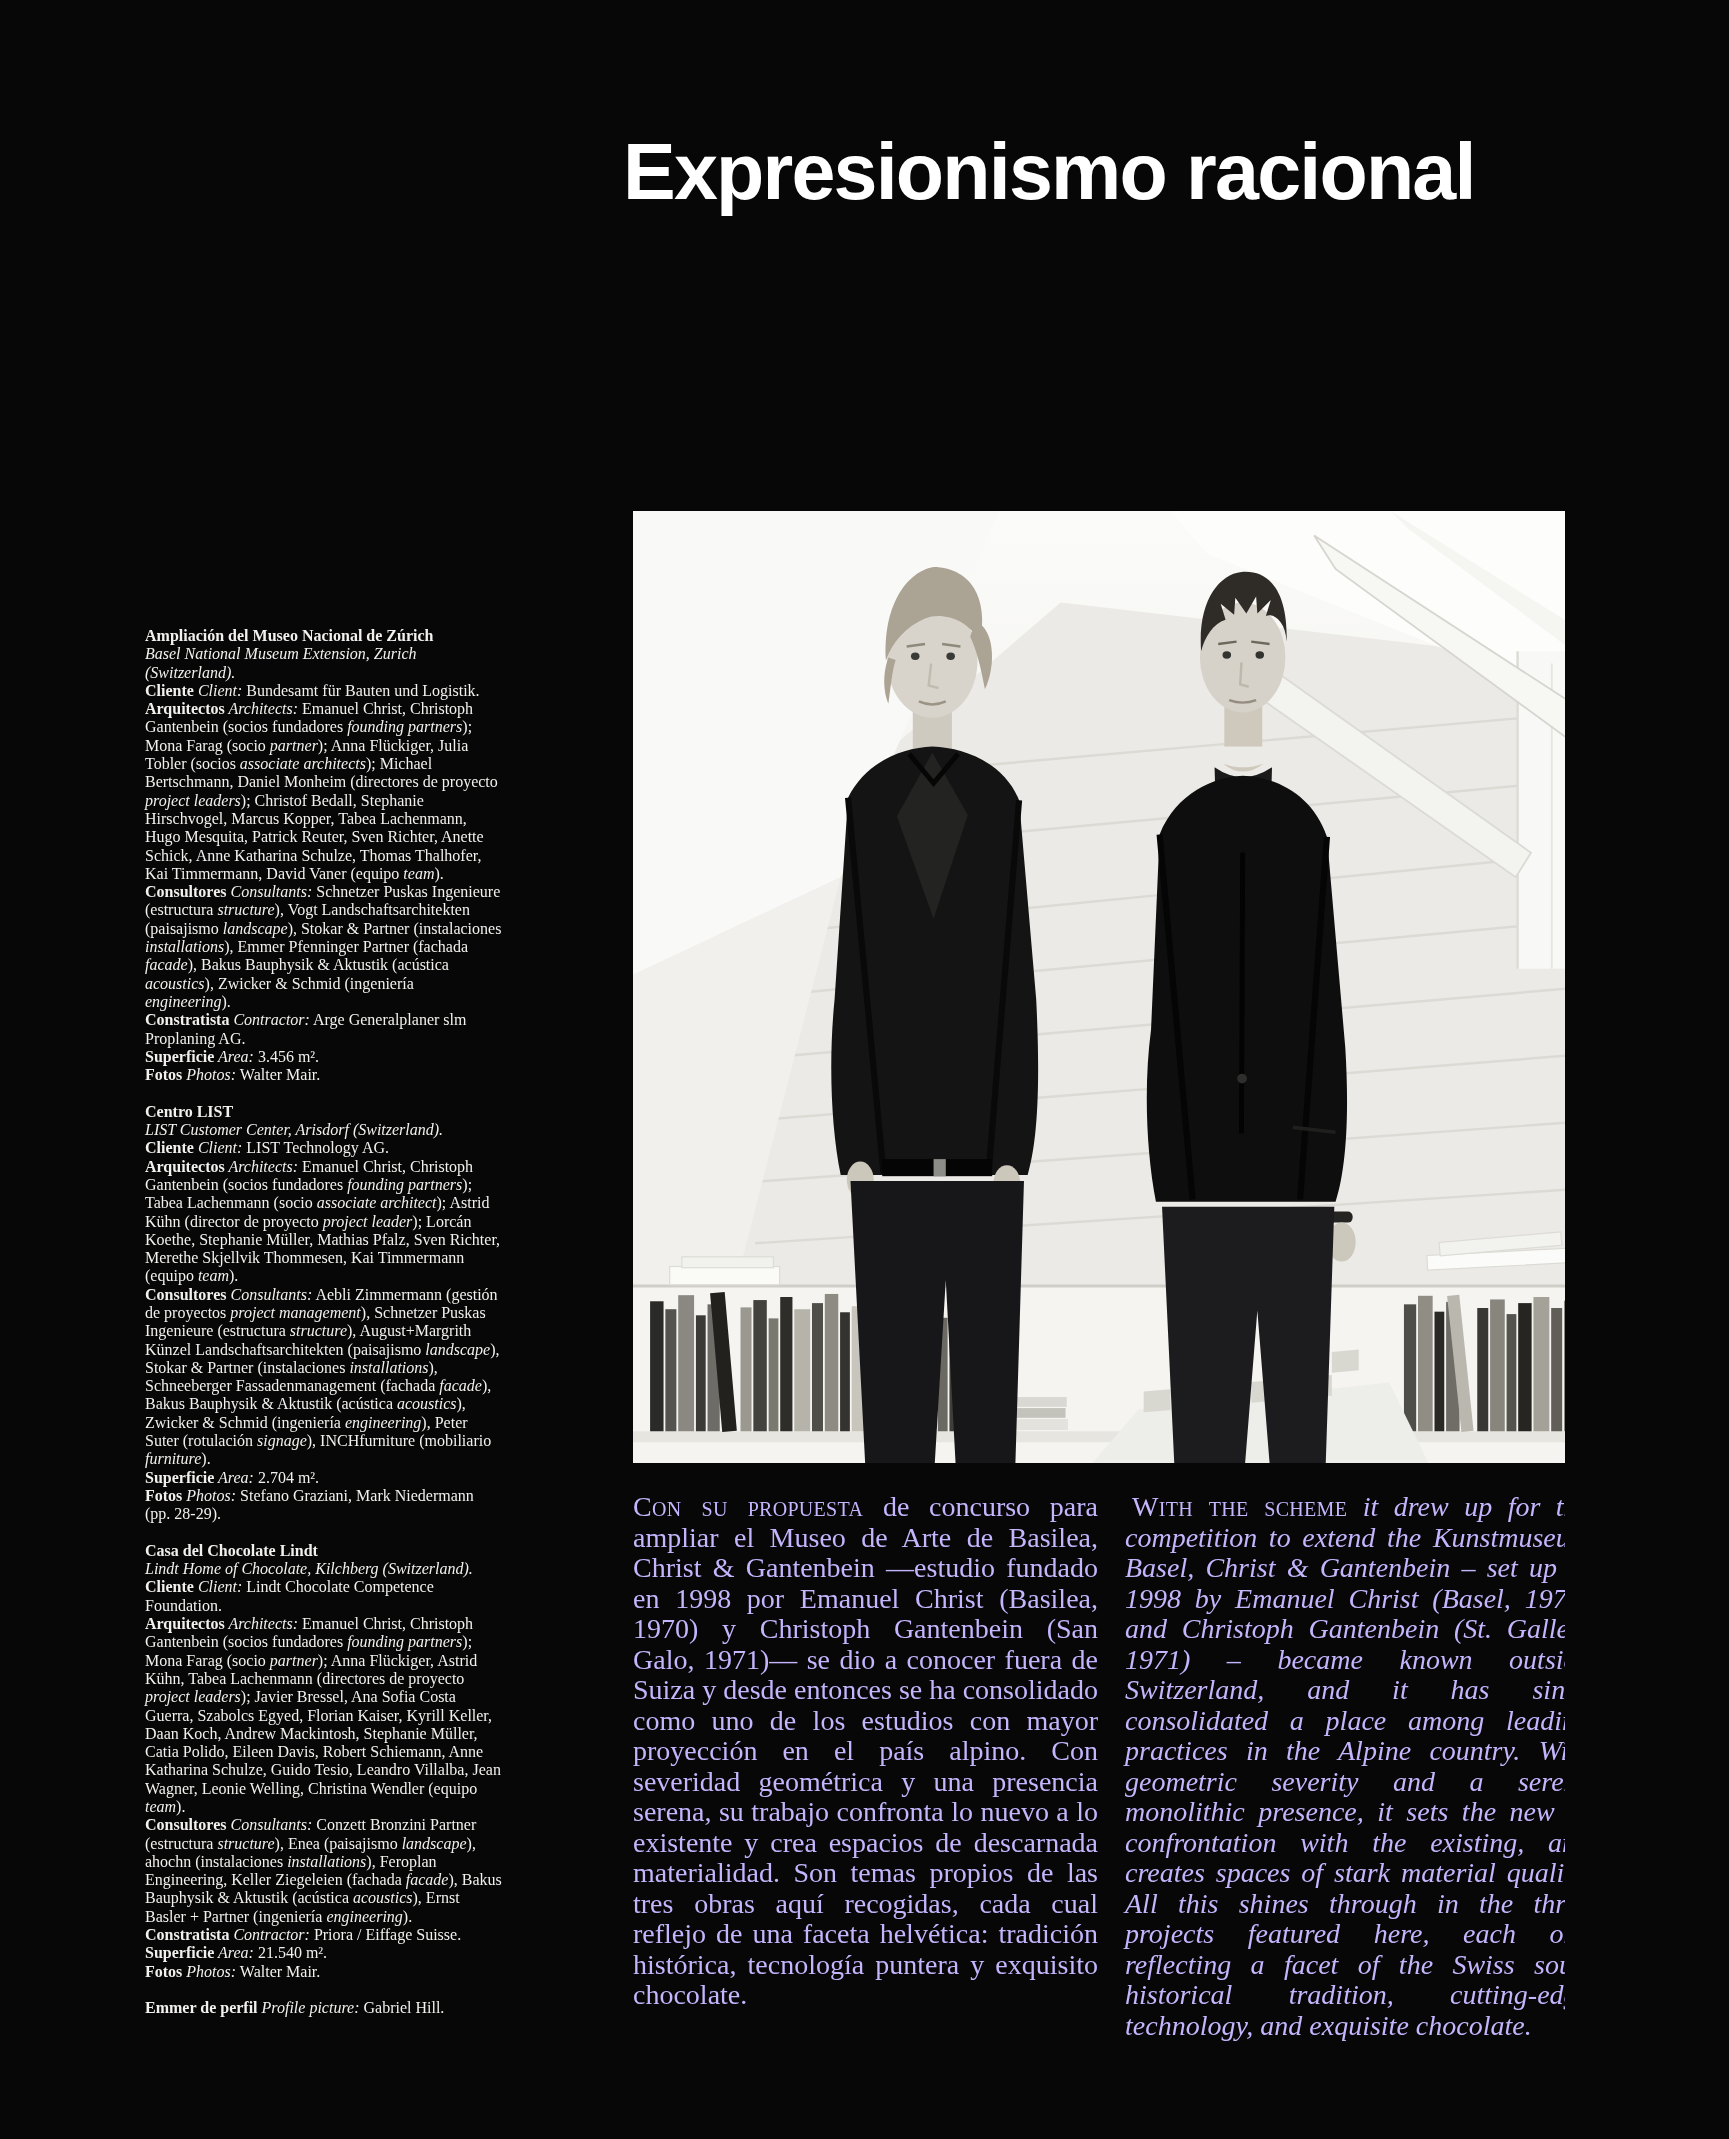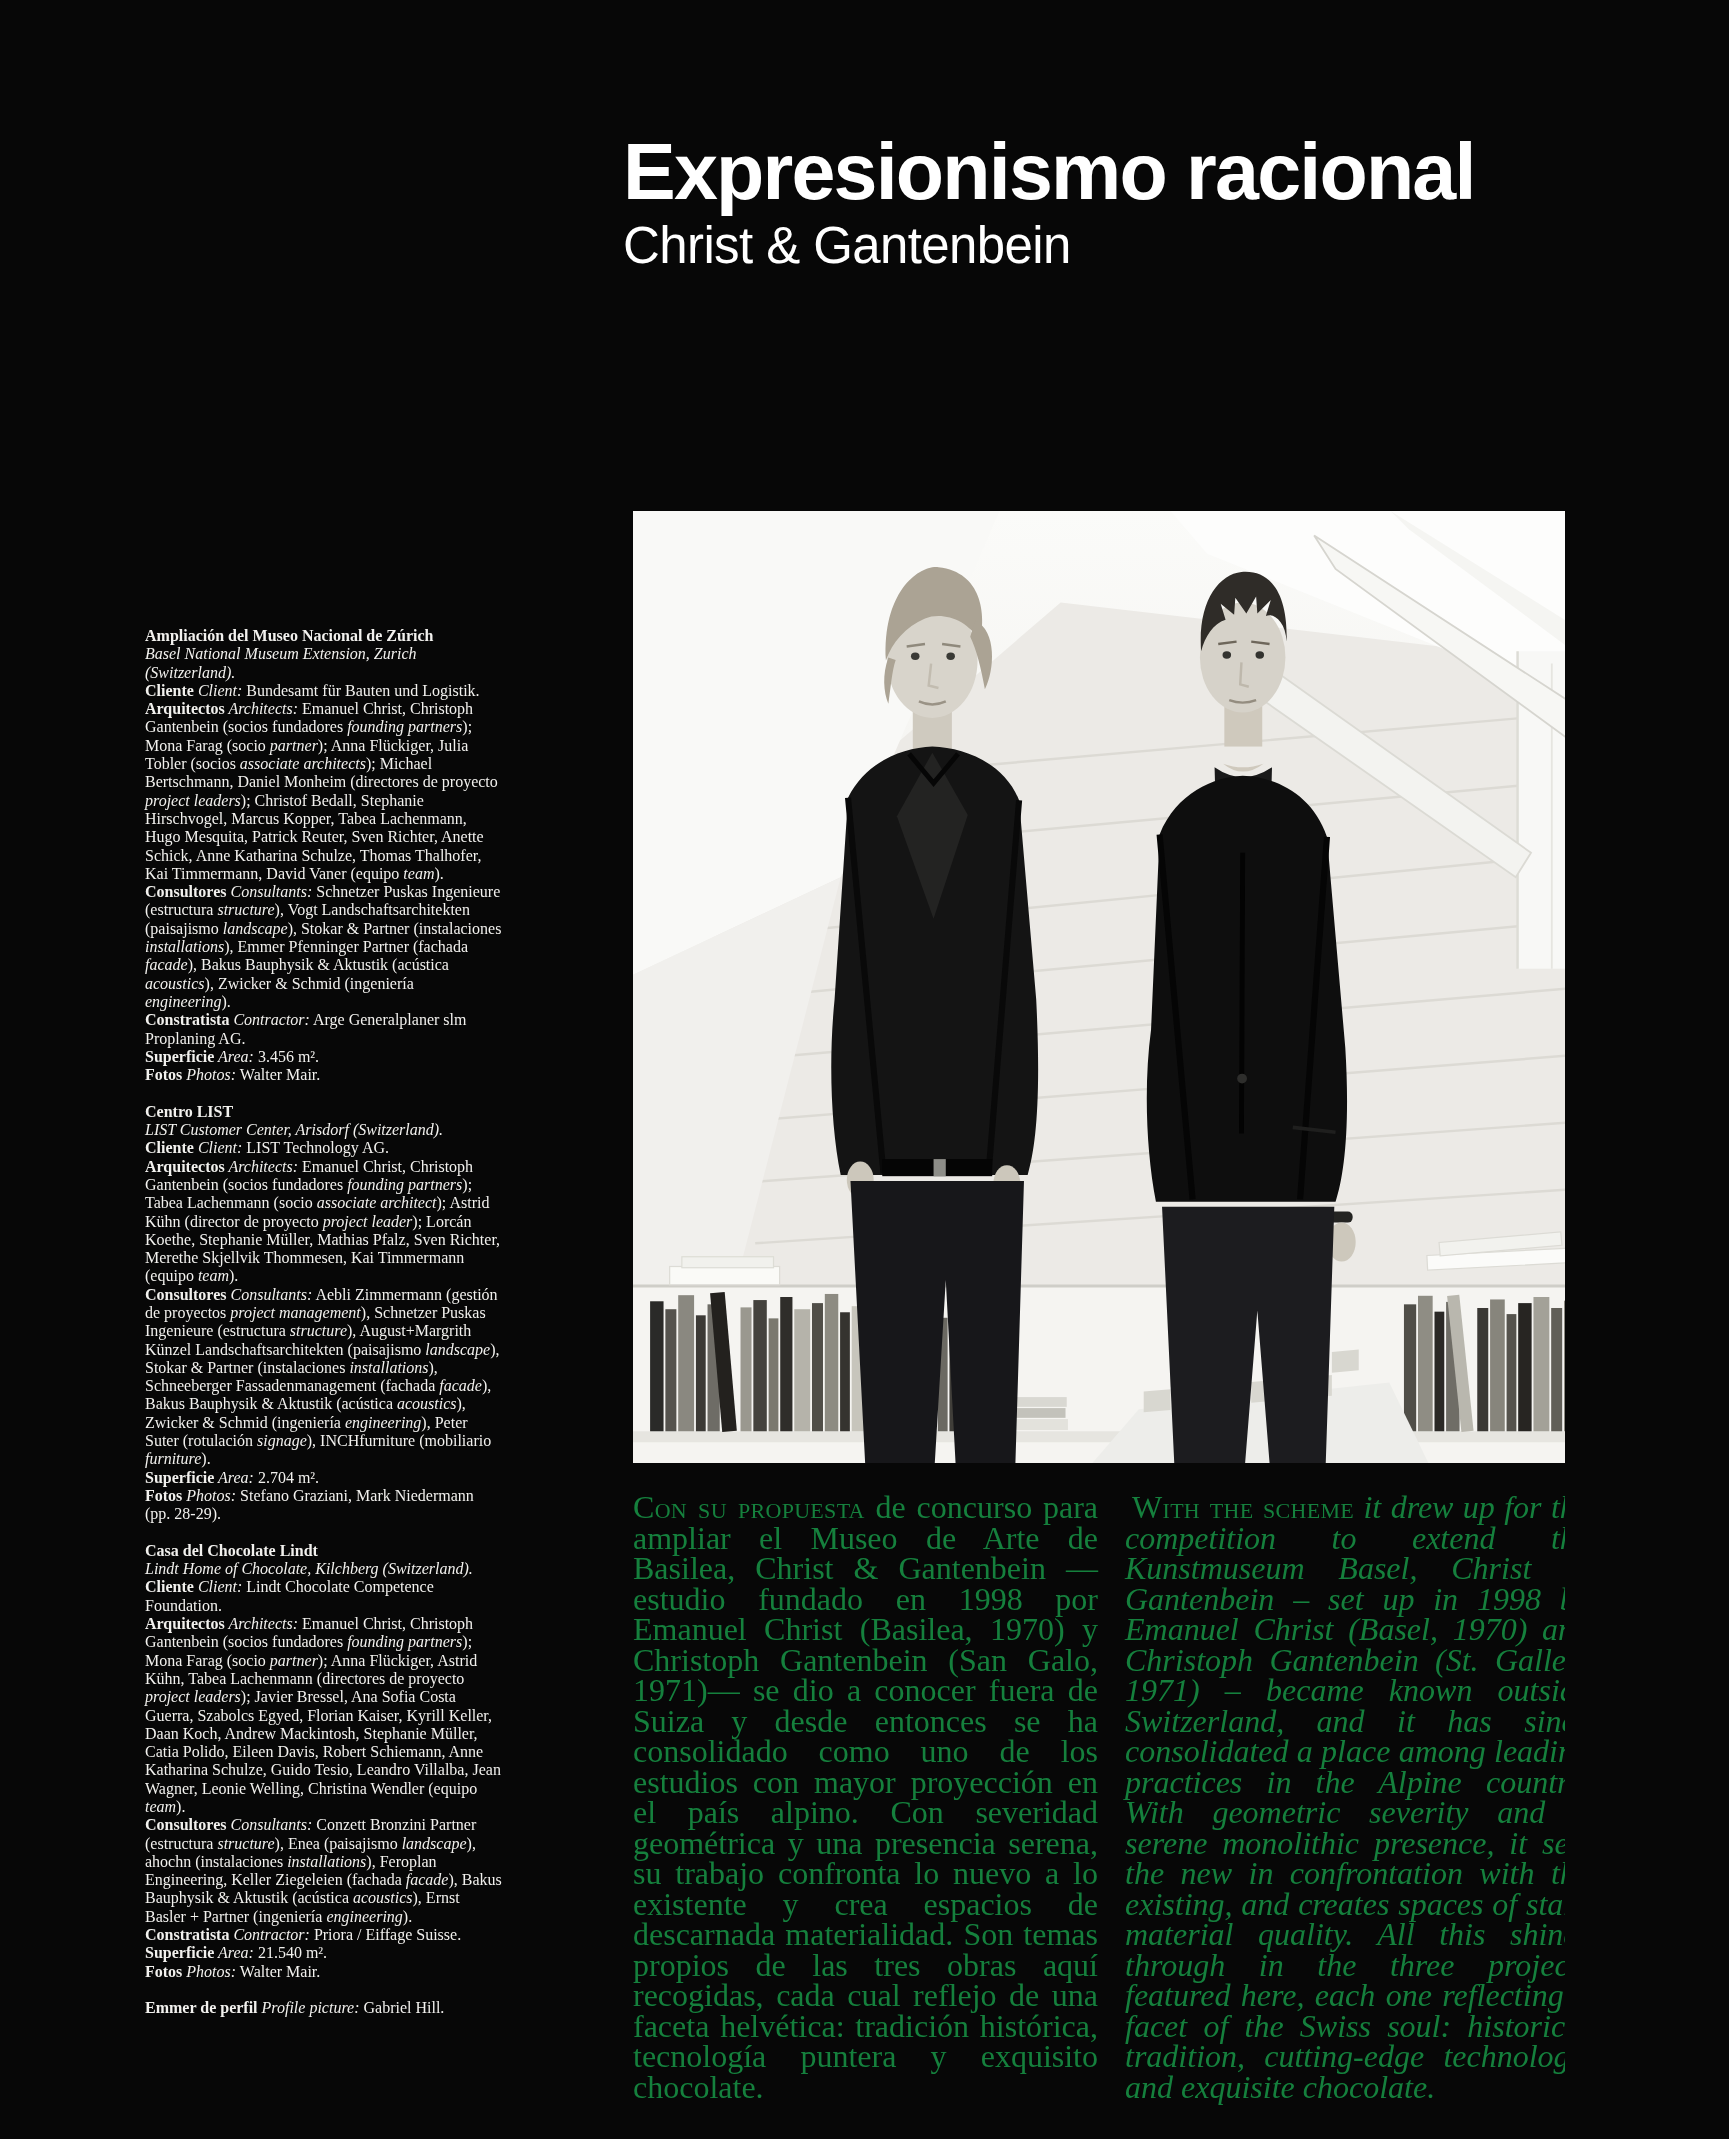--- a/index.html
+++ b/index.html
@@ -19,34 +19,33 @@
     font-size:16px;line-height:18.3px;color:#f2f1ee;}
   .credit-block{margin:0 0 18.3px 0;}
   .credit-block p{margin:0;}
   .run-b{font-weight:700;}
   .run-i{font-style:italic;}
   
   .photo-frame{position:absolute;left:633px;top:511px;width:953px;height:952px;margin:0;}
   .photo-frame svg{width:100%;height:100%;display:block;}
   
   .columns{position:absolute;left:633px;top:1492px;width:958px;display:flex;gap:27px;}
-  .col{width:465px;margin:0;font-size:32px;line-height:30.5px;text-align:justify;
-       hyphens:auto;-webkit-hyphens:auto;color:#15803d;}
+  .col{width:465px;margin:0;font-size:28px;line-height:30.5px;text-align:justify;
+       hyphens:auto;-webkit-hyphens:auto;color:#c4b5fd;}
   .lead{font-variant:small-caps;letter-spacing:0.3px;}
   .col-en{font-style:italic;}
   .col-en .lead{font-style:normal;margin-left:7px;}
 </style>
 </head>
 <body>
 
 <div class="page">
 
   <header class="title-block">
     <h1 class="title">Expresionismo racional</h1>
-    <h2 class="subtitle">Christ &amp; Gantenbein</h2>
   </header>
 
   <aside class="credits">
       <div class="credit-block">
         <p><span class="run-b">Ampliación del Museo Nacional de Zúrich</span></p>
         <p><span class="run-i">Basel National Museum Extension, Zurich (Switzerland).</span></p>
         <p><span class="run-b">Cliente</span><span class="run-i"> Client:</span><span class="run-r"> Bundesamt für Bauten und Logistik.</span></p>
         <p><span class="run-b">Arquitectos</span><span class="run-i"> Architects:</span><span class="run-r"> Emanuel Christ, Christoph Gantenbein (socios fundadores </span><span class="run-i">founding partners</span><span class="run-r">); Mona Farag (socio </span><span class="run-i">partner</span><span class="run-r">); Anna Flückiger, Julia Tobler (socios </span><span class="run-i">associate architects</span><span class="run-r">); Michael Bertschmann, Daniel Monheim (directores de proyecto </span><span class="run-i">project leaders</span><span class="run-r">); Christof Bedall, Stephanie Hirschvogel, Marcus Kopper, Tabea Lachenmann, Hugo Mesquita, Patrick Reuter, Sven Richter, Anette Schick, Anne Katharina Schulze, Thomas Thalhofer, Kai Timmermann, David Vaner (equipo </span><span class="run-i">team</span><span class="run-r">).</span></p>
         <p><span class="run-b">Consultores</span><span class="run-i"> Consultants:</span><span class="run-r"> Schnetzer Puskas Ingenieure (estructura </span><span class="run-i">structure</span><span class="run-r">), Vogt Landschaftsarchitekten (paisajismo </span><span class="run-i">landscape</span><span class="run-r">), Stokar &amp; Partner (instalaciones </span><span class="run-i">installations</span><span class="run-r">), Emmer Pfenninger Partner (fachada </span><span class="run-i">facade</span><span class="run-r">), Bakus Bauphysik &amp; Aktustik (acústica </span><span class="run-i">acoustics</span><span class="run-r">), Zwicker &amp; Schmid (ingeniería </span><span class="run-i">engineering</span><span class="run-r">).</span></p>
         <p><span class="run-b">Constratista</span><span class="run-i"> Contractor:</span><span class="run-r"> Arge Generalplaner slm Proplaning AG.</span></p>

